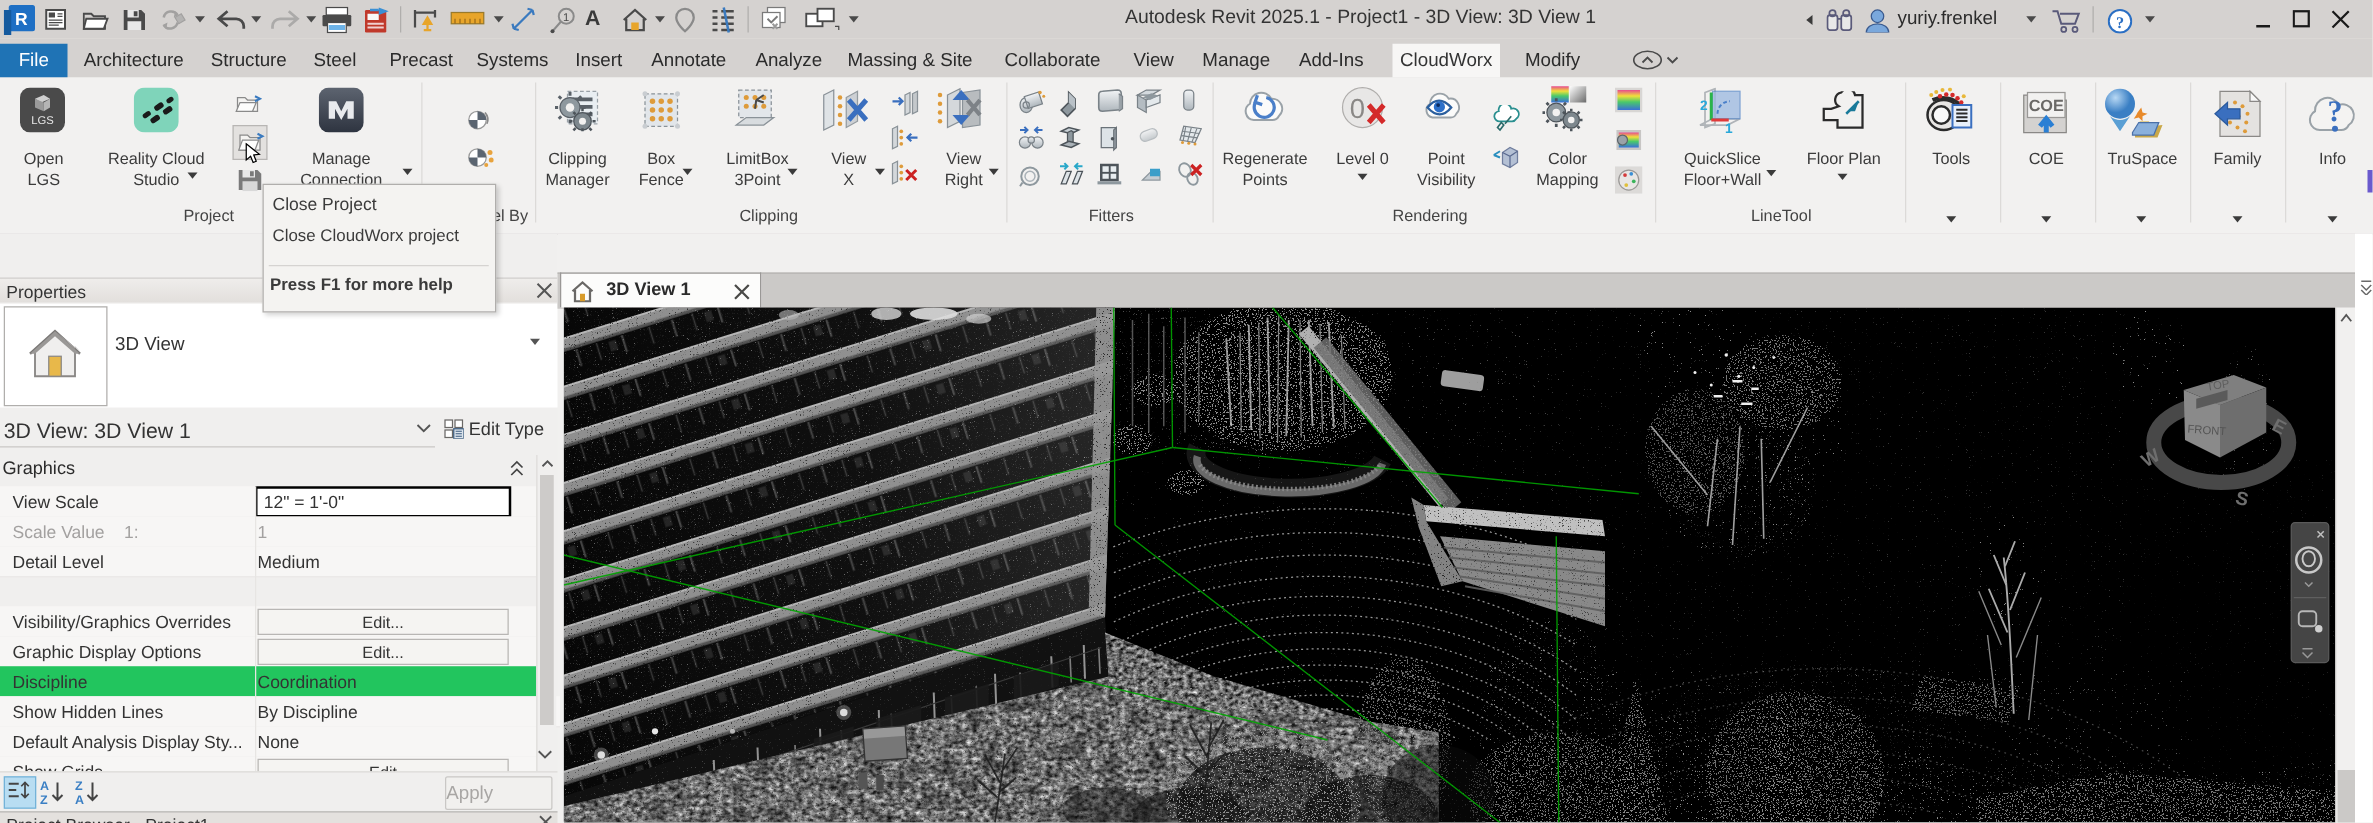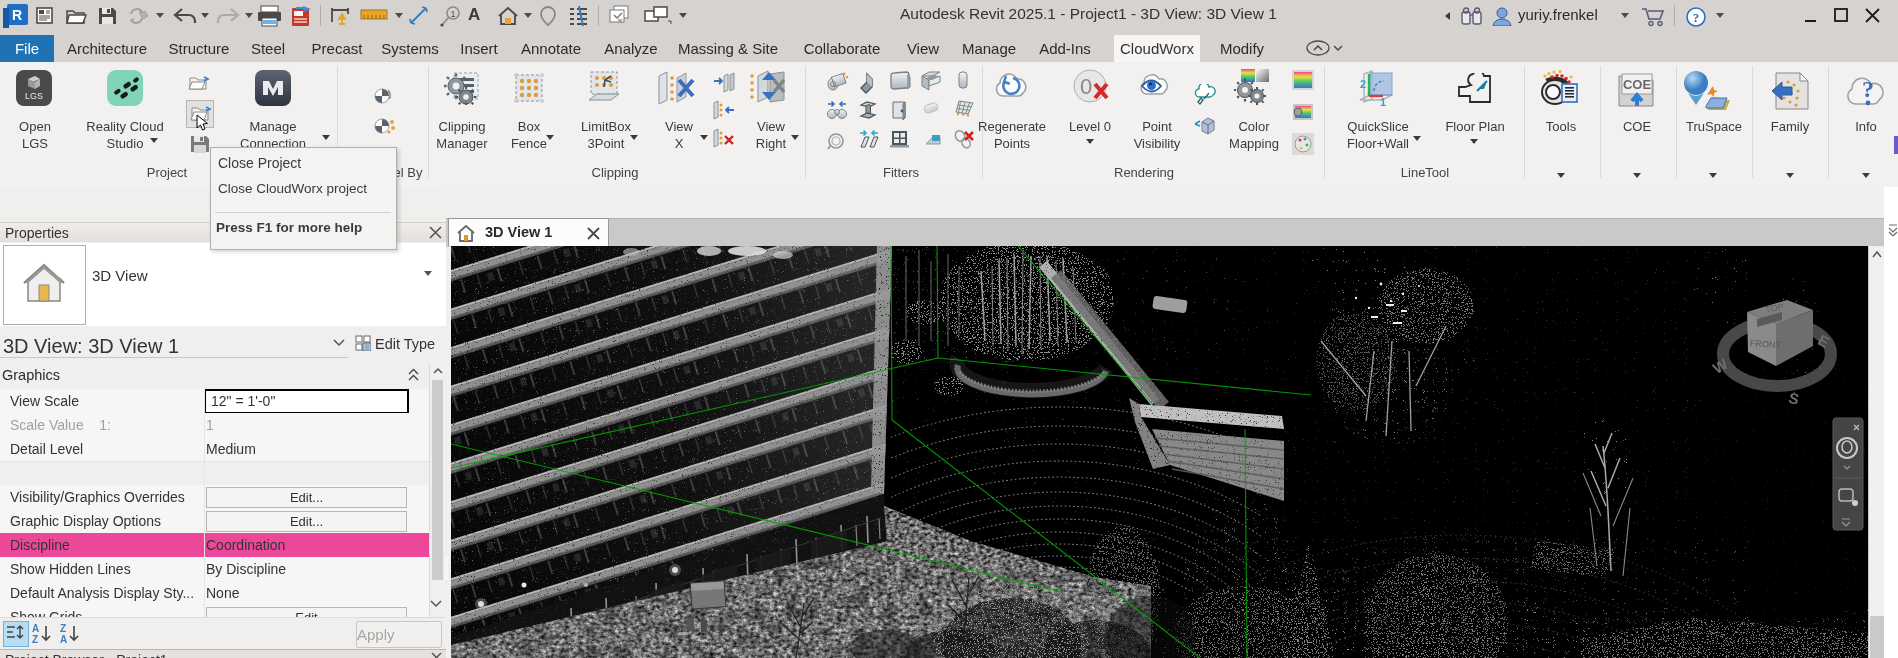--- a/index.html
+++ b/index.html
@@ -229,21 +229,21 @@
       <path d="M22 4 l14 -2 v28 l-14 2z" fill="#b8bcbf" stroke="#8a9298"></path>
       <path d="M14 10 l7 -8 7 8z" fill="#3a6fbf"></path>
       <path d="M14 30 l7 -8 7 8z" fill="#3a6fbf" transform="rotate(180 21 26)"></path>
       <path d="M26 10 l10 12 m0 -12 l-10 12" stroke="#7d8287" stroke-width="3.4" fill="none"></path>
     </svg>
   <div class="blabel" style="left:741px;top:56px;width:60px;">View<br>Right</div>
   <div class="dd" style="left:791px;top:73px;"></div>
   <div class="glabel" style="left:575px;width:80px;">Clipping</div>
   <div class="gsep" style="left:805px;"></div>
 </div>
-<div style="position:absolute;left:16px;top:62px;width:1650px;height:125px;padding-left:12px;">
+<div style="position:absolute;left:4px;top:62px;width:1650px;height:125px;padding-left:12px;">
 
   <svg class="abs" style="left:808px;top:6px" width="156" height="90">
    <defs>
         <linearGradient id="met" x1="0" y1="0" x2="0" y2="1">
           <stop offset="0" stop-color="#f2f4f6"></stop>
           <stop offset="1" stop-color="#aeb6bc"></stop>
         </linearGradient>
       </defs>
 
    <g transform="translate(3,4)">
@@ -562,21 +562,21 @@
         <path d="M6 22 L22 8 l16 14 v20 h-32z" fill="#f0efee" stroke="#8a8886" stroke-width="1.5"></path>
         <path d="M2 24 L22 6 l20 18" fill="none" stroke="#7a7876" stroke-width="2"></path>
         <path d="M22 6 l16 14 v-2 l4 4" fill="#b0aeac"></path>
         <path d="M2 24 L22 6 l20 18 l-4 0 -16 -14 -16 14z" fill="#9a9896"></path>
         <rect x="17" y="26" width="10" height="16" fill="#e8b84a" stroke="#8a8886"></rect>
       </svg>
     <span style="position:absolute;left:92px;top:24px;font-size:15px;color:#333;">3D View</span>
     <div class="dd" style="left:424px;top:28px;border-top-color:#555;"></div>
   </div>
   <div class="abs" style="left:0;top:142px;width:446px;height:29px;background:#f0efee;">
-    <span style="position:absolute;left:3px;top:6px;font-size:20px;color:#333;">3D View: 3D View 1</span>
+    <span style="position:absolute;left:3px;top:6px;font-size:17px;color:#333;">3D View: 3D View 1</span>
     <svg class="abs" style="left:333px;top:10px" width="12" height="8">
         <path d="M1 1 l5 5 5 -5" stroke="#555" stroke-width="1.5" fill="none"></path>
       </svg>
     <svg class="abs" style="left:355px;top:6px" width="16" height="16">
         <rect x="1" y="1" width="6" height="6" fill="#fff" stroke="#6a6866"></rect>
         <rect x="9" y="1" width="6" height="6" fill="#fff" stroke="#6a6866"></rect>
         <rect x="1" y="9" width="6" height="6" fill="#fff" stroke="#6a6866"></rect>
         <rect x="8" y="8" width="8" height="8" fill="#dce4ec" stroke="#3a5a7e"></rect>
         <path d="M9.5 10 h5 M9.5 12 h5 M9.5 14 h5" stroke="#3a5a7e" stroke-width="0.8"></path>
       </svg>
@@ -604,21 +604,21 @@
       <span class="pval">Medium</span>
     </div>
   <div class="prow" style="top:298px;background:#f7f6f5;">
       <span class="pname" style="max-width:196px;">Visibility/Graphics Overrides</span>
       <div class="pbtn">Edit...</div>
     </div>
   <div class="prow" style="top:322px;background:#f7f6f5;">
       <span class="pname">Graphic Display Options</span>
       <div class="pbtn">Edit...</div>
     </div>
-  <div class="prow" style="top:346px;background:#ec4899;">
+  <div class="prow" style="top:346px;background:#22c55e;">
       <span class="pname">Discipline</span>
       <span class="pval">Coordination</span>
     </div>
   <div class="prow" style="top:370px;background:#f7f6f5;padding-left:19px;">
       <span class="pname">Show Hidden Lines</span>
       <span class="pval">By Discipline</span>
     </div>
   <div class="prow" style="top:394px;background:#f7f6f5;">
       <span class="pname">Default Analysis Display Sty...</span>
       <span class="pval">None</span>

